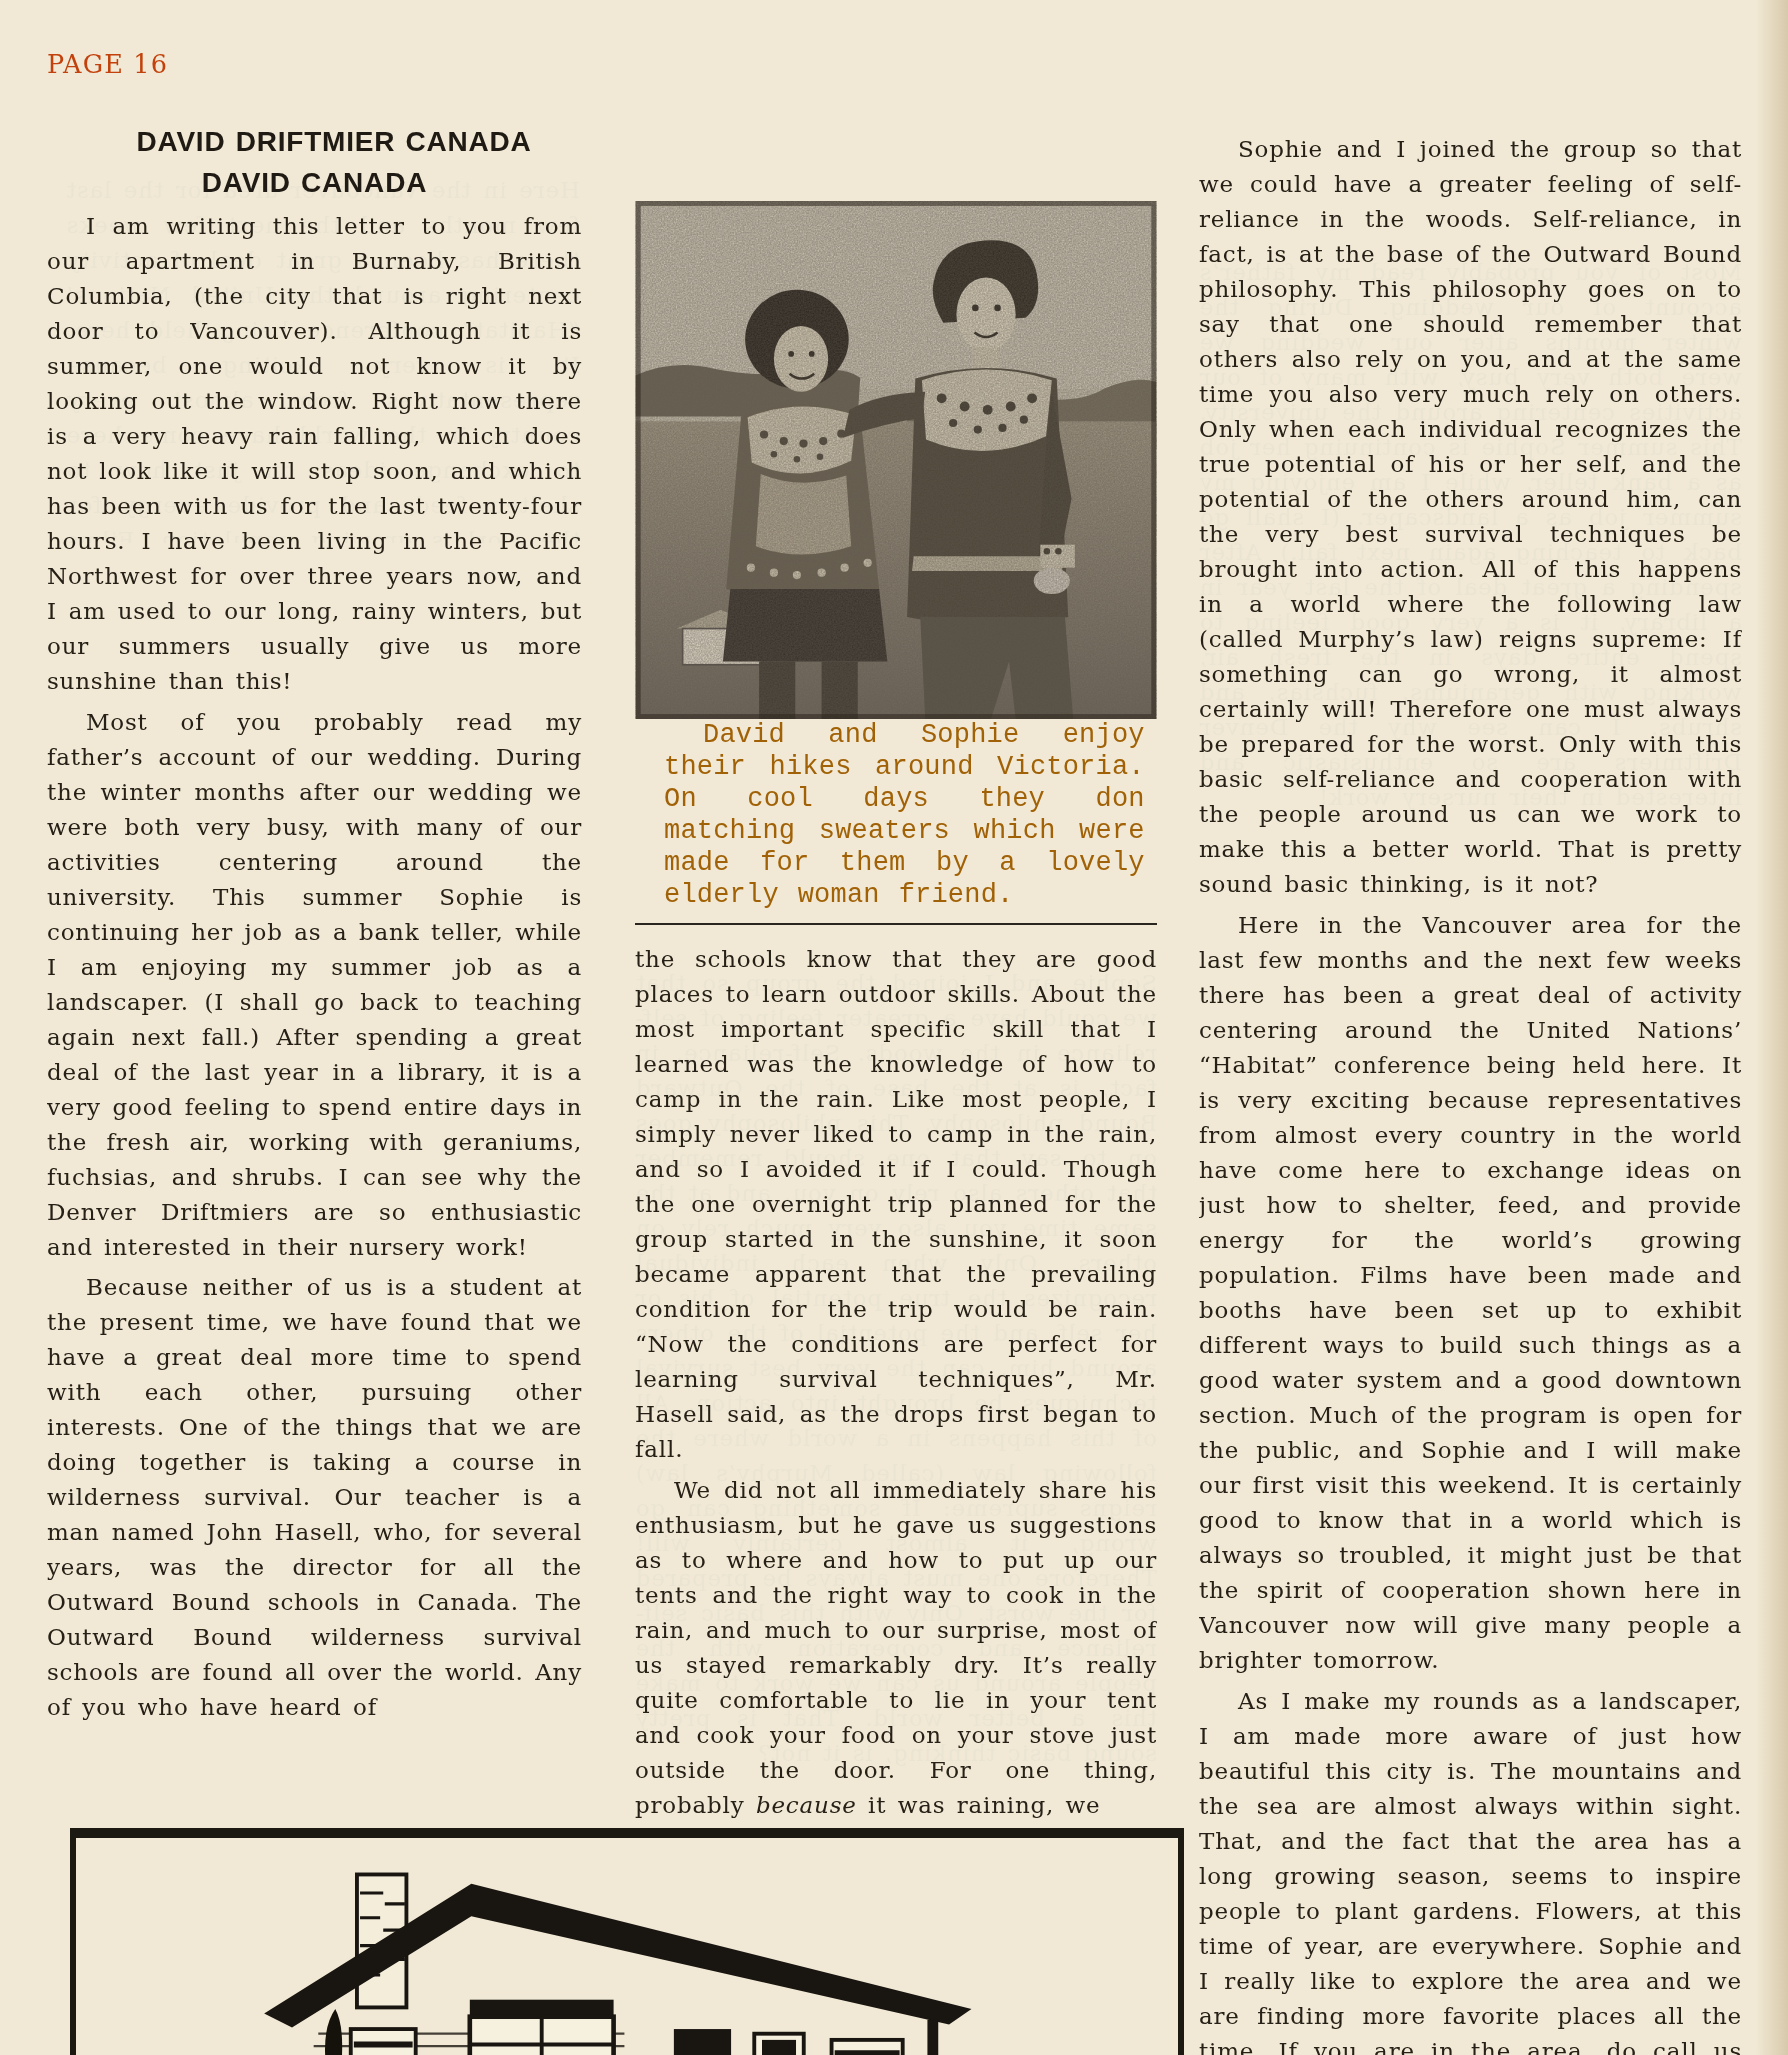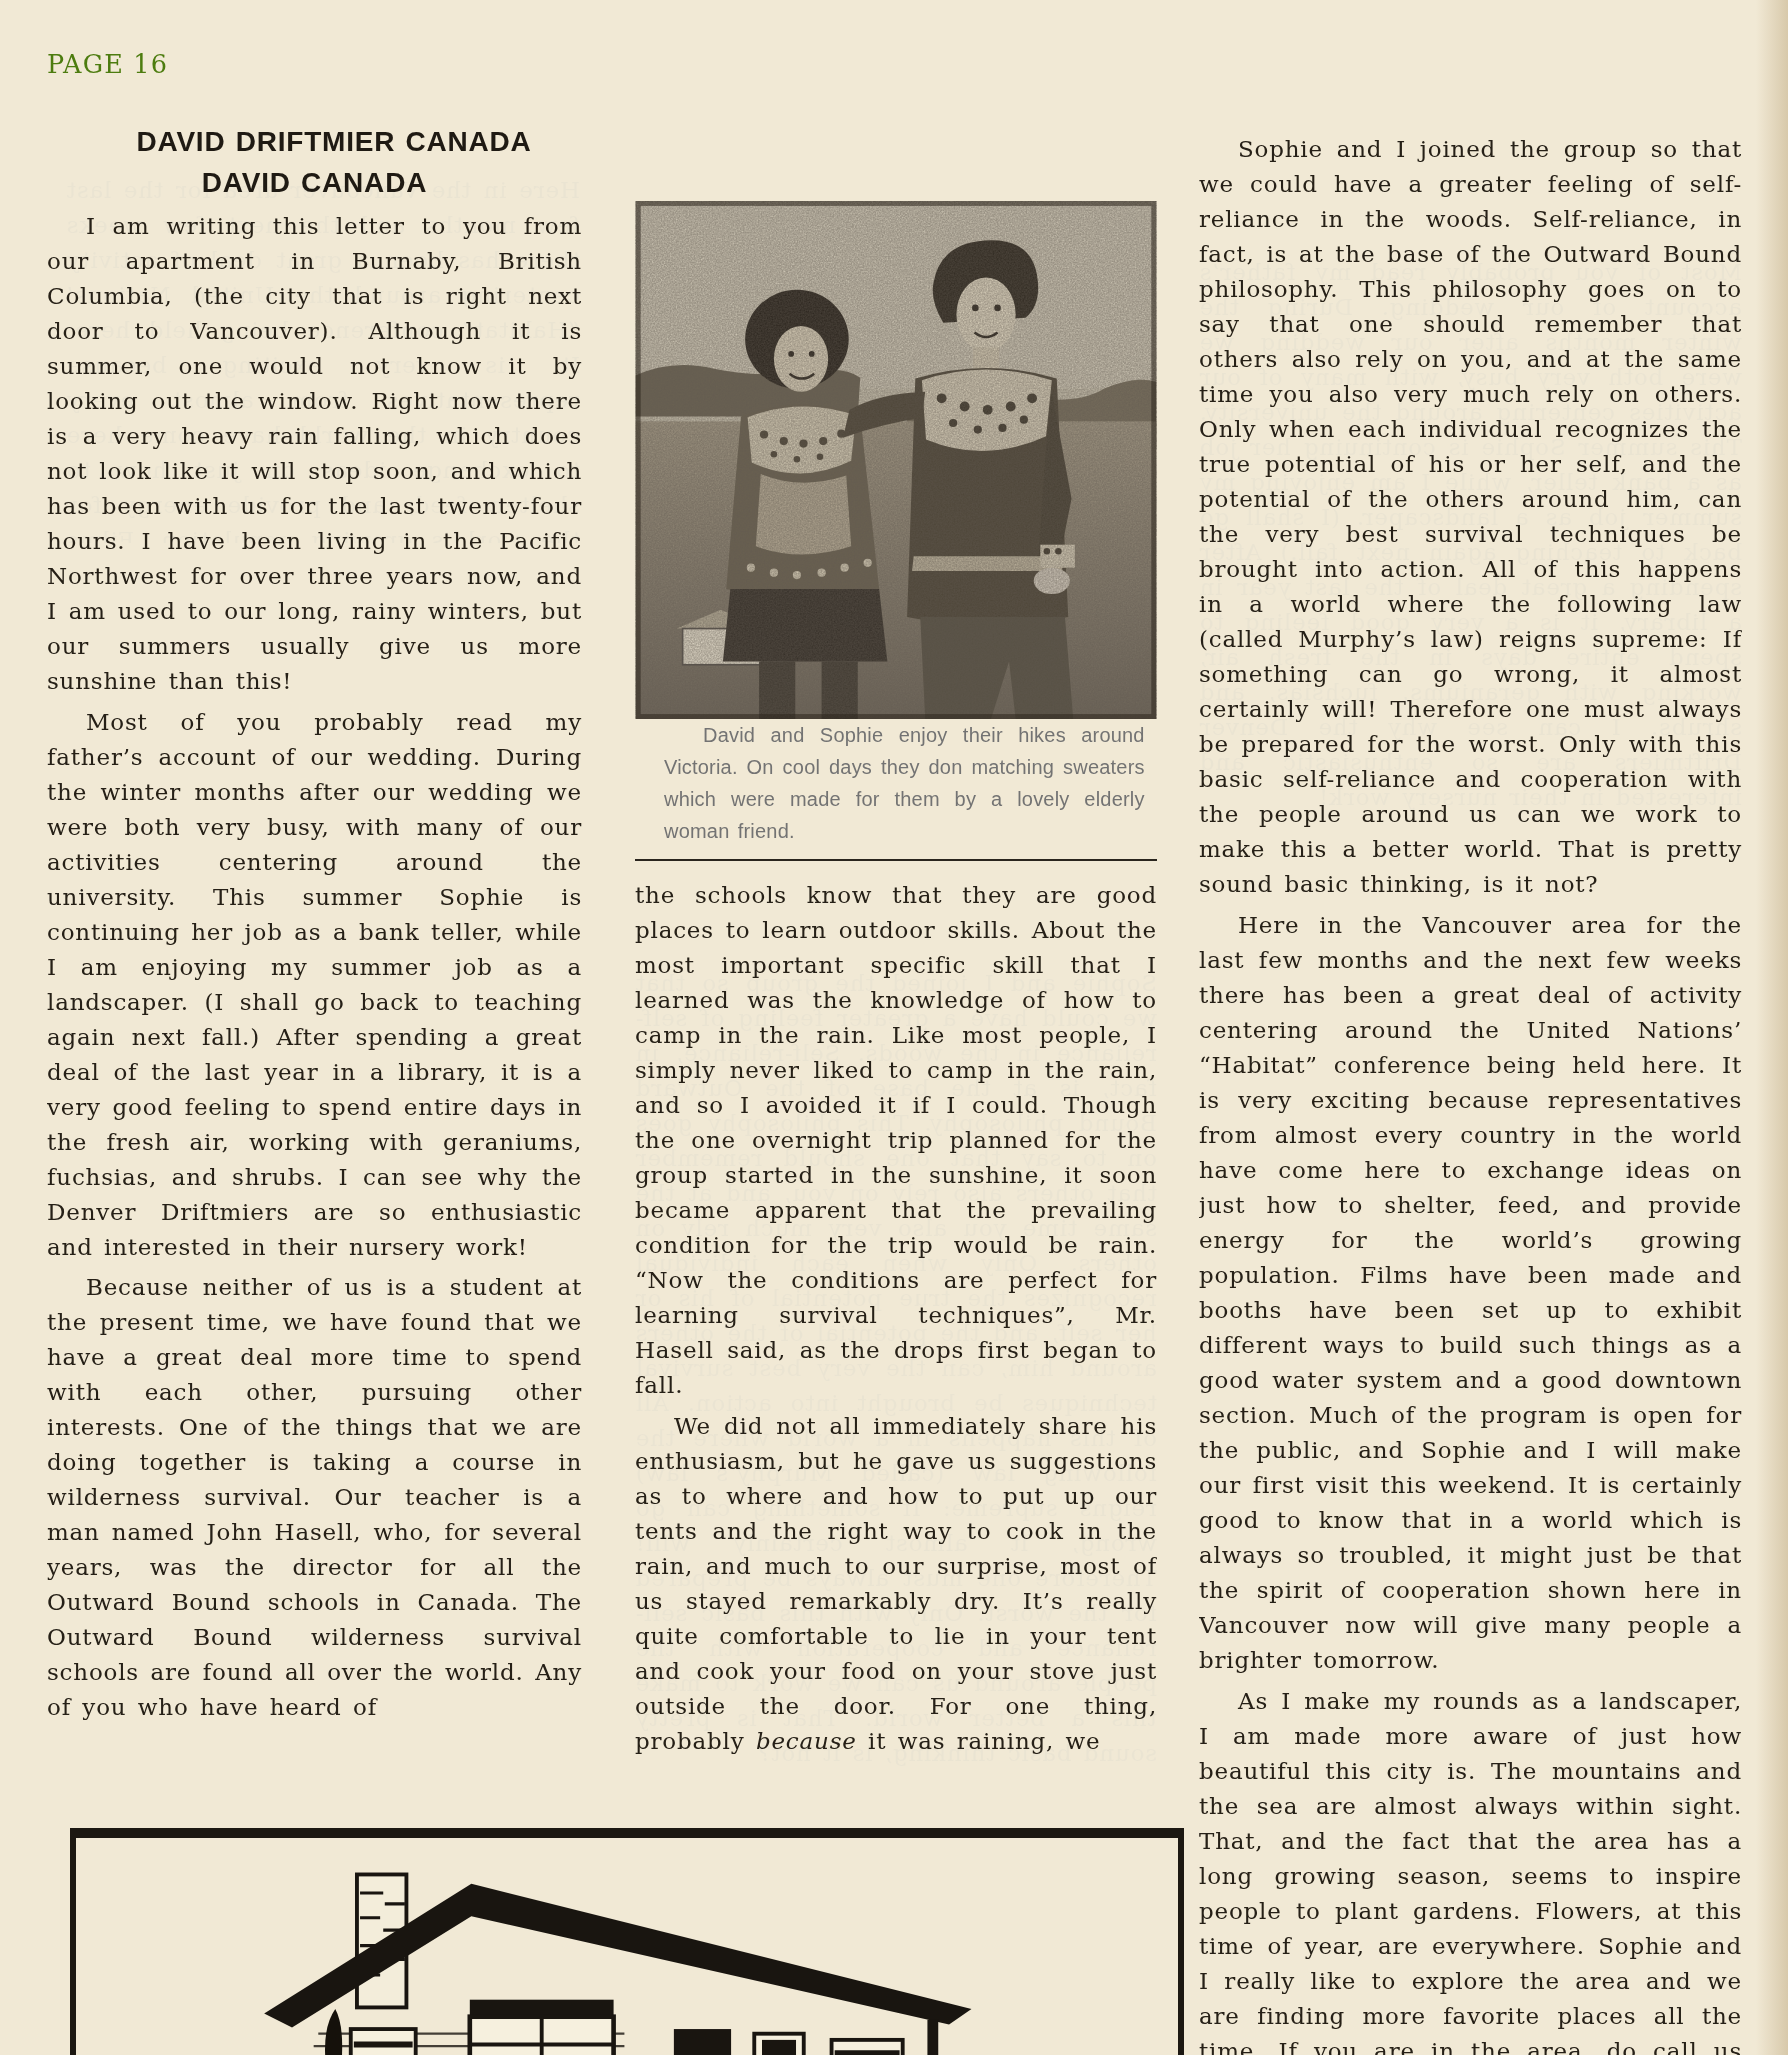--- a/index.html
+++ b/index.html
@@ -3,38 +3,38 @@
 <meta charset="utf-8">
 <style>
   html,body{margin:0;padding:0;background:#777;}
   .page{position:relative;width:1789px;height:2576px;background:#f1e9d5;overflow:hidden;
         font-family:"DejaVu Serif",serif;color:#262017;}
   .edge-shade{position:absolute;right:0;top:0;width:33px;height:100%;
         background:linear-gradient(90deg,rgba(180,156,110,0) 0%,rgba(172,146,98,.38) 100%);}
   .ghost{position:absolute;transform:scaleX(-1);color:#7d90a8;opacity:.05;
         font-size:23px;line-height:35px;text-align:justify;pointer-events:none;
         letter-spacing:0.8px;word-spacing:3.3px;}
-  .hdr{position:absolute;top:49px;font-size:25.5px;letter-spacing:1.2px;color:#4d7c0f;}
+  .hdr{position:absolute;top:49px;font-size:25.5px;letter-spacing:1.2px;color:#c2410c;}
   .hdr-left{left:47px;}
   .hdr-right{right:49px;}
   .col{position:absolute;overflow:hidden;text-align:justify;
        font-size:23px;line-height:35px;letter-spacing:0.8px;word-spacing:3.3px;}
   .col p{margin:0 0 5.8px 0;text-indent:39px;}
   .col p.cont{text-indent:0;}
   #col1{left:47px;top:121px;width:535px;height:1698px;}
   #col2{left:635px;top:201px;width:522px;height:1620px;}
   #col3{left:1199px;top:132px;width:543px;height:2418px;}
   .headline{font-family:"Liberation Sans",sans-serif;font-weight:700;text-align:center;
        font-size:28px;line-height:41px;letter-spacing:0.8px;color:#1f1a13;
        margin:0 0 16.4px 0;text-indent:0;word-spacing:1.6px;}
   .salutation{text-indent:0;margin:0 0 3.3px 0;}
   .photo-wrap{width:522px;height:518px;}
   .photo-wrap svg{display:block;}
-  .caption{font-family:Liberation Sans, sans-serif;font-size:20px;line-height:32px;
-       letter-spacing:0.2px;word-spacing:2.5px;color:#737373;margin:18px 0 0 0;
+  .caption{font-family:Liberation Mono, monospace;font-size:27px;line-height:32px;
+       letter-spacing:0.2px;word-spacing:2.5px;color:#a16207;margin:18px 0 0 0;
        padding:0 12.3px 0 29px;text-align:justify;text-indent:0;}
   .col-rule{height:2.9px;background:#2a251e;border:none;margin:11.5px 0 0 0;}
   .col2-text{margin-top:16.4px;}
   .adbox{position:absolute;left:70px;top:1828px;width:1114px;height:713px;box-sizing:border-box;
        border:solid #1c1812;border-width:10.7px 6.2px 13px 6.2px;}
   .adbox .house{display:block;margin:7.4px auto 0 auto;}
   em{font-style:italic;margin-top:48px;}
 </style>
 </head>
 <body>

